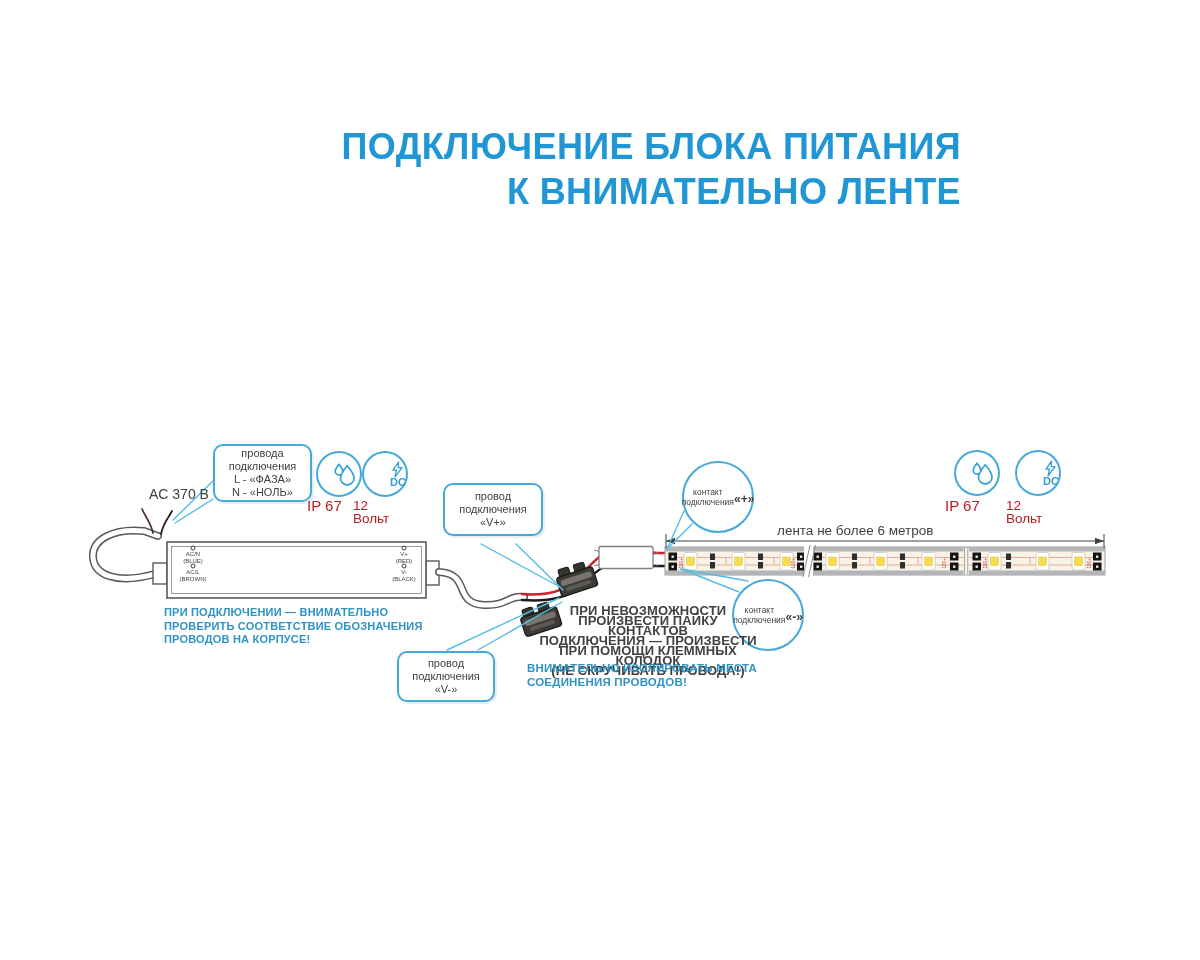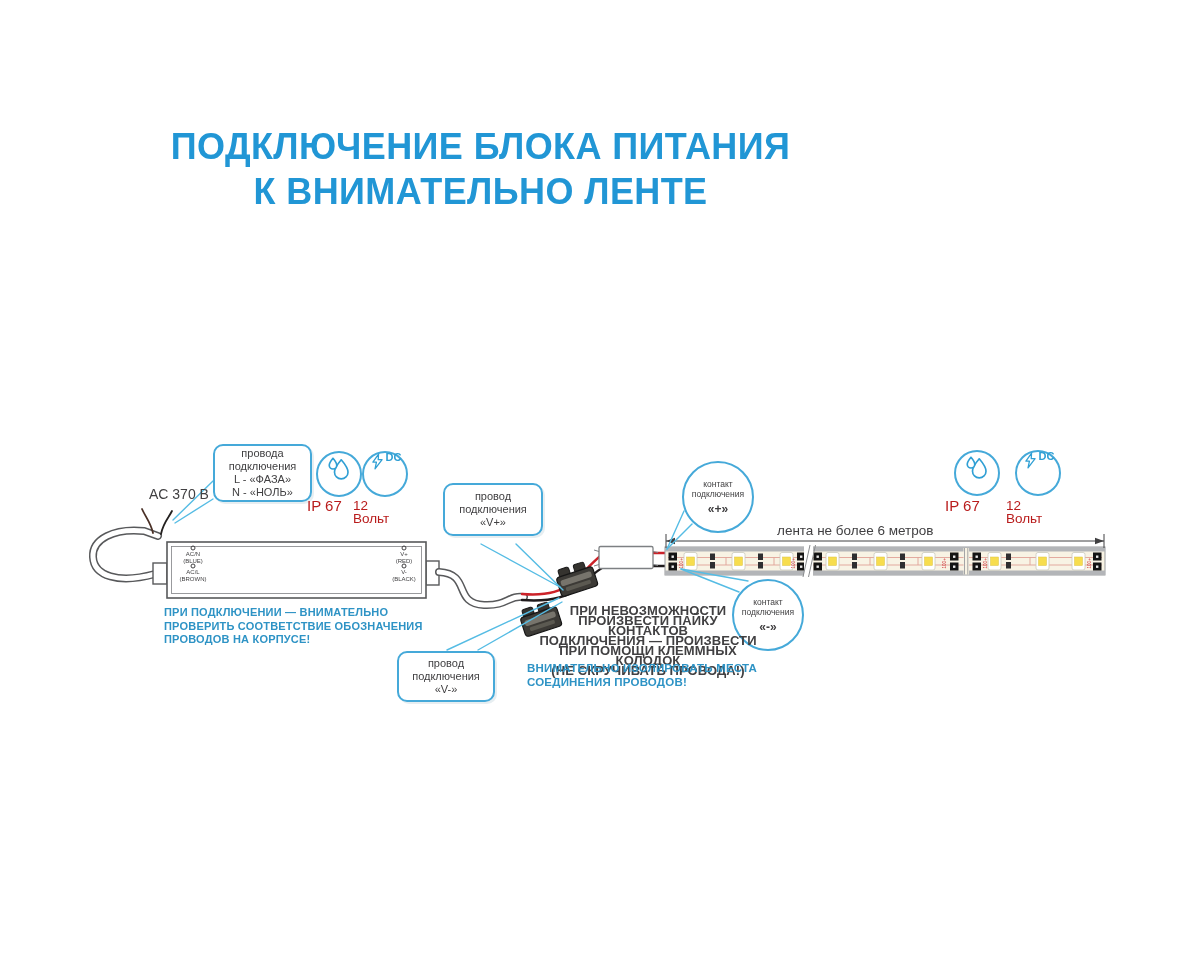--- a/index.html
+++ b/index.html
@@ -6,21 +6,21 @@
   body{
     width:1200px;height:960px;background:#ffffff;
     font-family:"Liberation Sans", sans-serif;
     position:relative;overflow:hidden;
     color:#414042;
   }
   .abs{position:absolute;}
   .multi{white-space:pre-line;}
   
   .title{
-    top:124px;left:0;width:961px;text-align:center;
+    top:124px;left:0;width:961px;text-align:right;
     color:#2196d5;font-weight:bold;font-size:36px;line-height:45px;
     letter-spacing:.4px;z-index:4;
   }
   
   .dark-label{color:#414042;font-size:14px;z-index:4;}
   
   .blue-note{
     color:#2e93c5;font-weight:bold;font-size:11px;line-height:13.5px;
     letter-spacing:.2px;z-index:5;
   }
@@ -32,30 +32,30 @@
   
   .callout-box{
     background:#fff;border:2px solid #45a9d9;border-radius:10px;
     box-shadow:2px 2px 0 rgba(120,160,180,.18);
     display:flex;align-items:center;justify-content:center;text-align:center;
     font-size:11px;line-height:13px;color:#414042;z-index:3;
   }
   
   .callout-circle{
     background:#fff;border:2px solid #45a9d9;border-radius:50%;
-    display:flex;flex-direction:column;align-items:center;justify-content:center;
+    display:flex;align-items:center;justify-content:center;
     text-align:center;color:#414042;z-index:3;
   }
   .callout-circle .cc-label{font-size:8.5px;line-height:10px;}
   .callout-circle .cc-sign{font-size:12px;margin-top:3px;font-weight:bold;}
   
   .badge{
     background:#fff;border:2.2px solid #45a9d9;border-radius:50%;
-    width:42px;height:42px;display:flex;flex-direction:row;
-    align-items:flex-start;justify-content:center;z-index:3;
+    width:42px;height:42px;display:flex;flex-direction:column;
+    align-items:flex-end;justify-content:center;z-index:3;
   }
   .badge .dc-txt{color:#2f9fd4;font-weight:bold;font-size:11px;line-height:10px;margin-top:-1px;}
   .badge-label{
     color:#b91c1c;font-size:15px;font-weight:normal;
     line-height:13px;z-index:4;
   }
   
   .terminal-label{
     font-size:6px;line-height:6.6px;text-align:center;color:#414042;
     width:60px;z-index:4;white-space:pre-line;letter-spacing:0;

